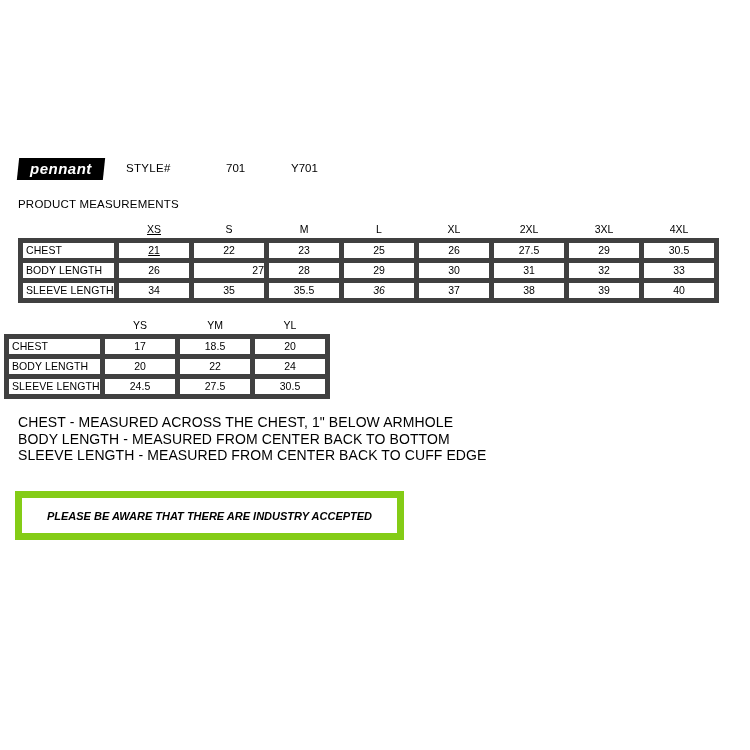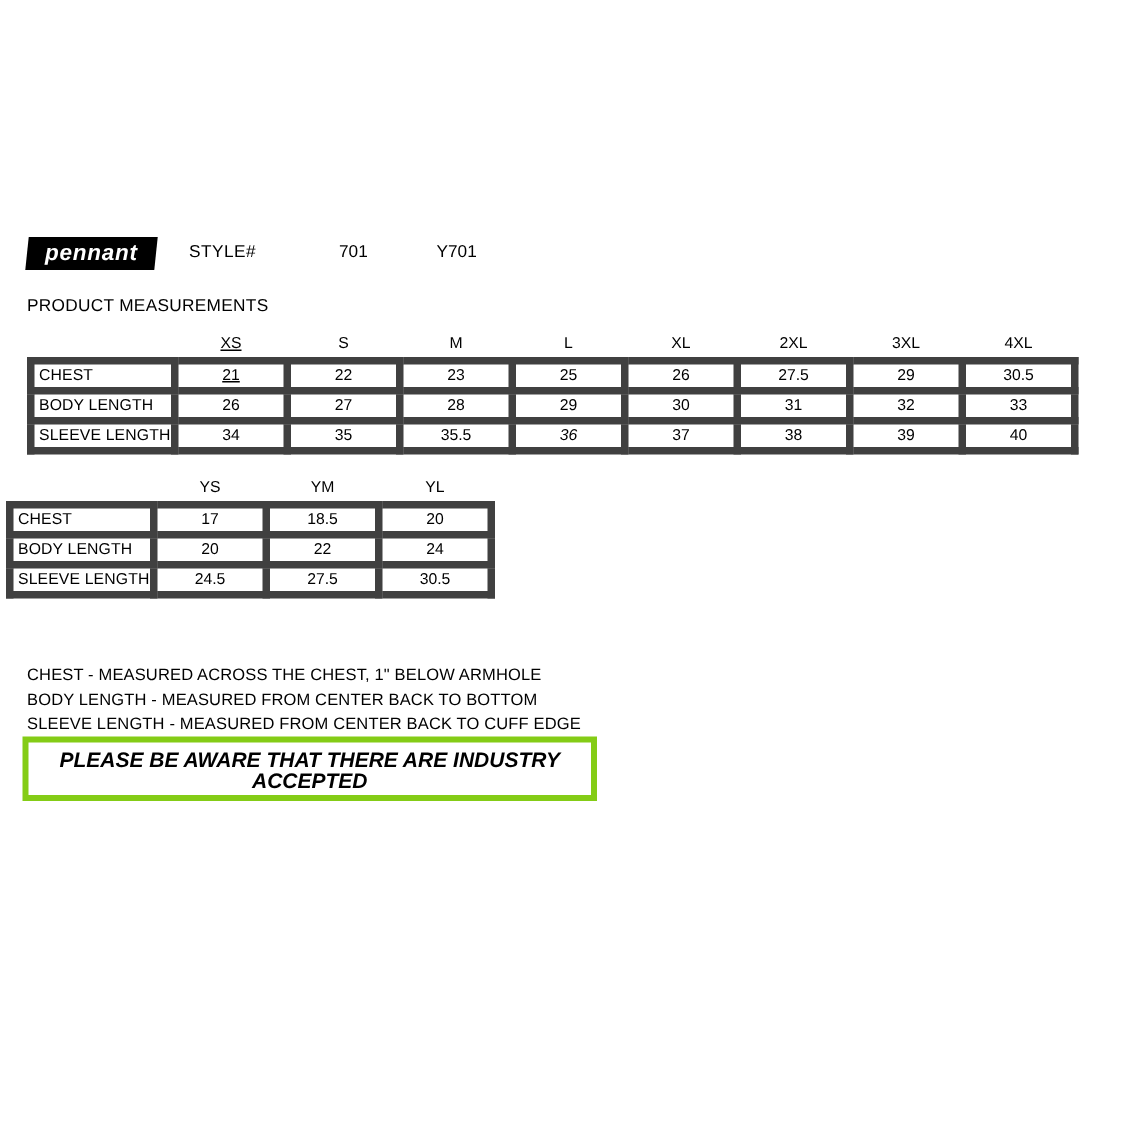--- a/index.html
+++ b/index.html
@@ -125,41 +125,41 @@
   
   #youth-table {
     left: 4px;
     top: 318px;
   }
 
   
   .notes {
     position: absolute;
     left: 18px;
-    top: 442px;
-    font-size: 11px;
+    top: 414px;
+    font-size: 14px;
     line-height: 16.5px;
     letter-spacing: 0.1px;
   }
 
   
   .disclaimer {
     position: absolute;
     left: 15px;
     top: 491px;
     width: 375px;
     height: 35px;
-    border: 4px solid #84cc16;
+    border: 7px solid #84cc16;
     display: flex;
     flex-direction: column;
     align-items: center;
     justify-content: center;
     font-style: italic;
     font-weight: bold;
-    font-size: 14px;
+    font-size: 11px;
     line-height: 14px;
     text-align: center;
   }
 </style>
 </head>
 <body>
 
 <div class="page">
 
   <div class="header-row">
@@ -191,21 +191,21 @@
           <td class="bold" style="width: 70px;">23</td>
           <td class="bold" style="width: 70px;">25</td>
           <td class="bold" style="width: 70px;">26</td>
           <td class="bold" style="width: 70px;">27.5</td>
           <td class="bold" style="width: 70px;">29</td>
           <td class="bold" style="width: 70px;">30.5</td>
         </tr>
         <tr>
           <td class="rowlabel" style="width: 88px;">BODY LENGTH</td>
           <td class="bold" style="width: 70px;">26</td>
-          <td style="width: 70px;">27</td>
+          <td style="width: 70px; text-align: right;">27</td>
           <td style="width: 70px;">28</td>
           <td style="width: 70px;">29</td>
           <td style="width: 70px;">30</td>
           <td style="width: 70px;">31</td>
           <td style="width: 70px;">32</td>
           <td style="width: 70px;">33</td>
         </tr>
         <tr>
           <td class="rowlabel" style="width: 88px;">SLEEVE LENGTH</td>
           <td class="bold" style="width: 70px;">34</td>

